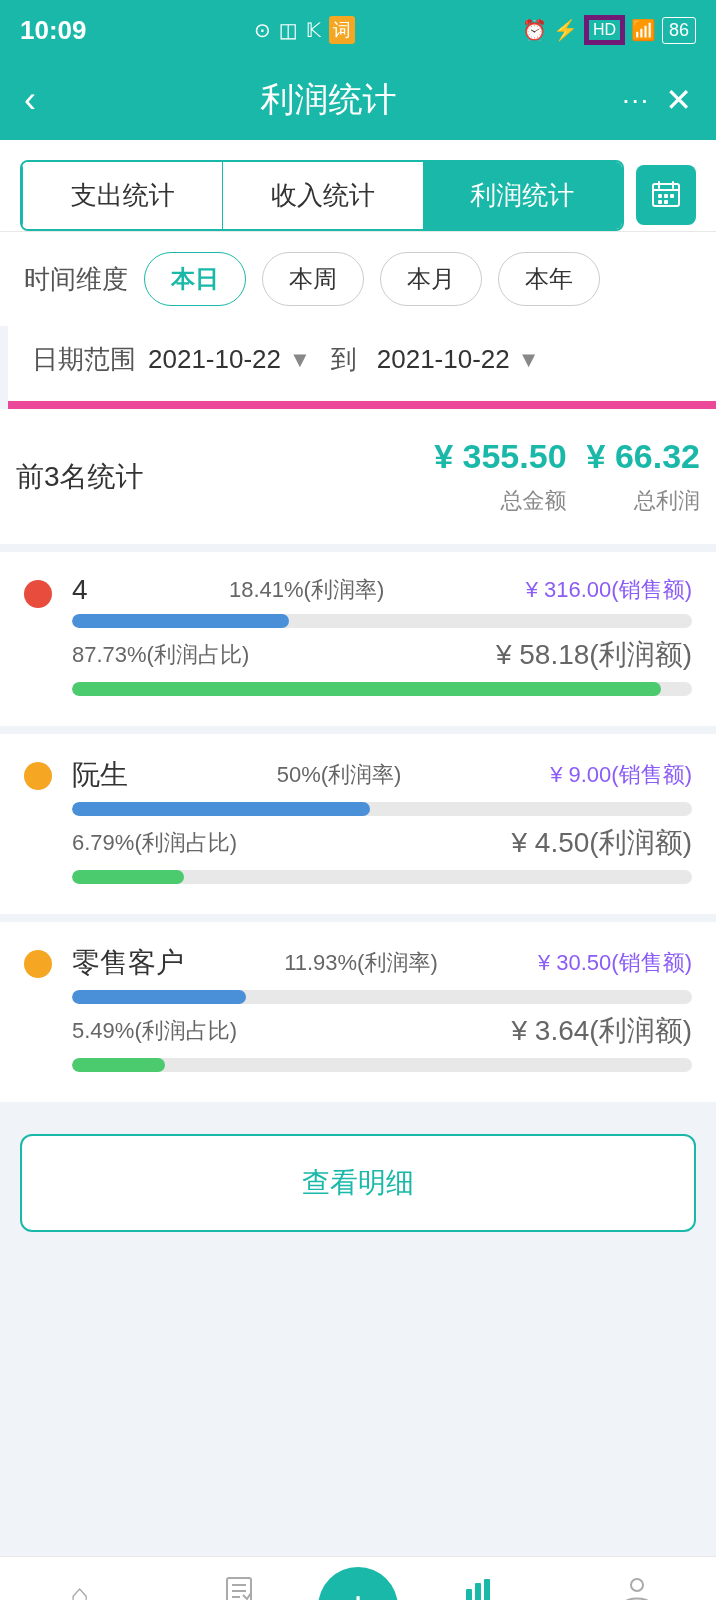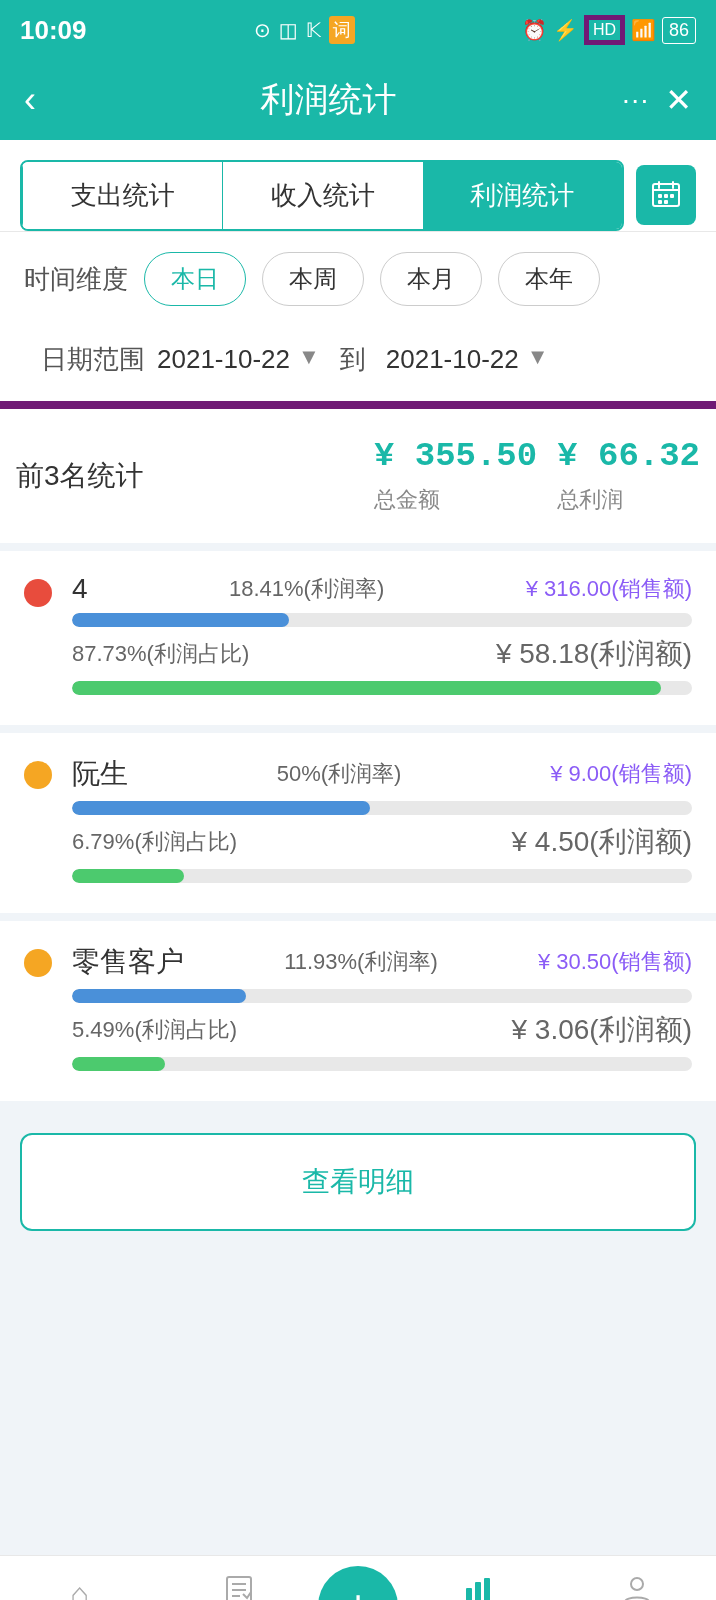--- a/index.html
+++ b/index.html
@@ -100,53 +100,56 @@
       border-radius: 30px;
       padding: 10px 26px;
       font-size: 24px;
       color: #333;
       background: #fff;
       cursor: pointer;
     }
     .time-btn.active {
       border-color: #1ab8a8;
       color: #1ab8a8;
+      font-weight: bold;
     }
 
     
     .date-range {
       background: #fff;
-      padding: 16px 41px 24px;
+      padding: 16px 24px 24px;
       display: flex;
       align-items: center;
       gap: 12px;
-      border-bottom: 8px solid #701a75;
+      border-bottom: 8px solid #ec4899;
+      margin-left: 8px;
     }
     .date-range-label { font-size: 26px; color: #555; }
     .date-picker {
       display: flex;
+      align-items: center;
       gap: 8px;
       cursor: pointer;
     }
     .date-value { font-size: 26px; color: #333; }
     .date-arrow { font-size: 22px; color: #888; }
     .date-to { font-size: 26px; color: #555; margin: 0 8px; }
 
     
     .summary-card {
       background: #fff;
       margin: 0;
       padding: 28px 16px;
       display: flex;
       align-items: center;
       gap: 20px;
       border-bottom: 8px solid #f0f4f8;
     }
     .summary-label { font-size: 28px; color: #333; font-weight: 500; flex: 1; }
-    .summary-stat { text-align: left; font-family: Liberation Mono, monospace; }
+    .summary-stat { text-align: right; }
     .summary-amount { font-size: 34px; font-weight: 700; color: #1ab8a8; }
     .summary-desc { font-size: 22px; color: #888; margin-top: 10px; }
 
     
     .item-card {
       background: #fff;
       margin: 0;
       padding: 22px 24px;
       border-bottom: 8px solid #f0f4f8;
     }
@@ -384,21 +387,21 @@
       <div class="item-row1">
         <span class="item-name">零售客户</span>
         <span class="item-rate">11.93%(利润率)</span>
         <span class="item-sales">¥ 30.50(销售额)</span>
       </div>
       <div class="bar-container">
         <div class="bar-fill bar-blue" style="width:28%"></div>
       </div>
       <div class="item-row2">
         <span class="item-profit-rate">5.49%(利润占比)</span>
-        <span class="item-profit-amount">¥ 3.06(利润额)</span>
+        <span class="item-profit-amount">¥ 3.64(利润额)</span>
       </div>
       <div class="bar-container">
         <div class="bar-fill bar-green" style="width:15%"></div>
       </div>
     </div>
   </div>
 </div>
 
 <div class="view-detail-btn">查看明细</div>
 

